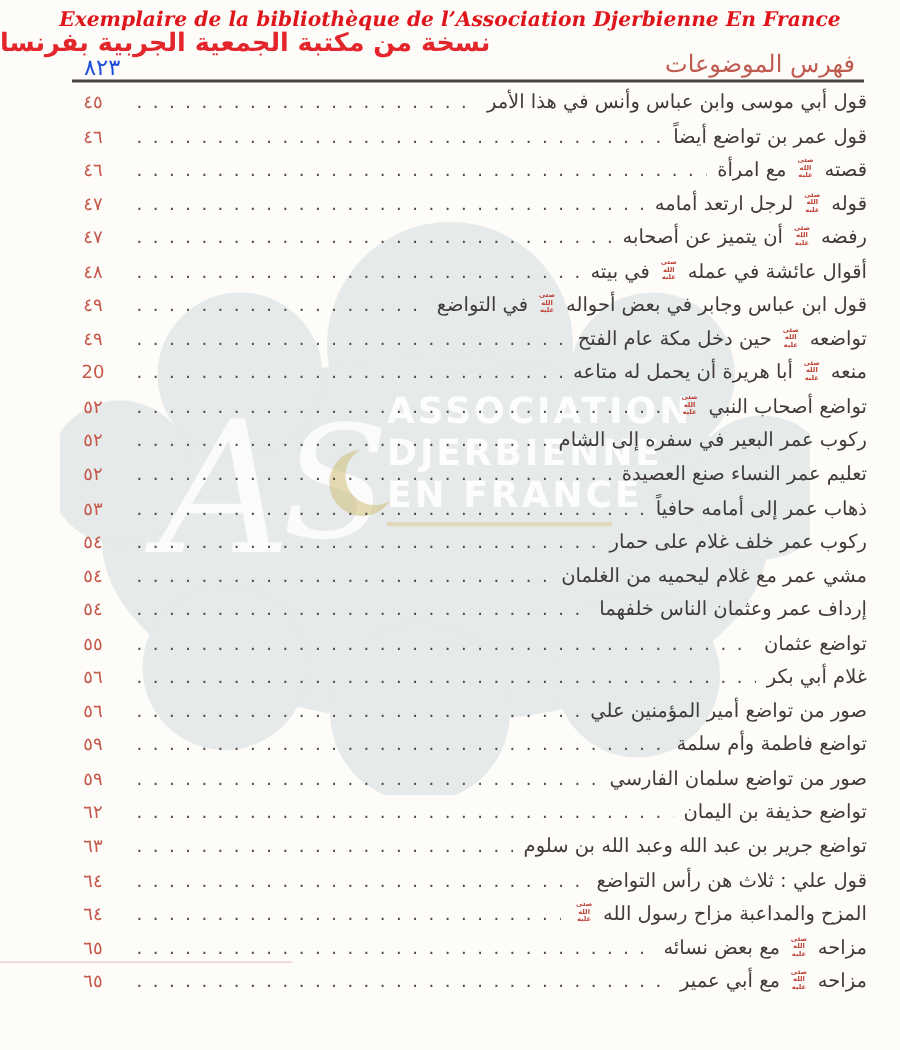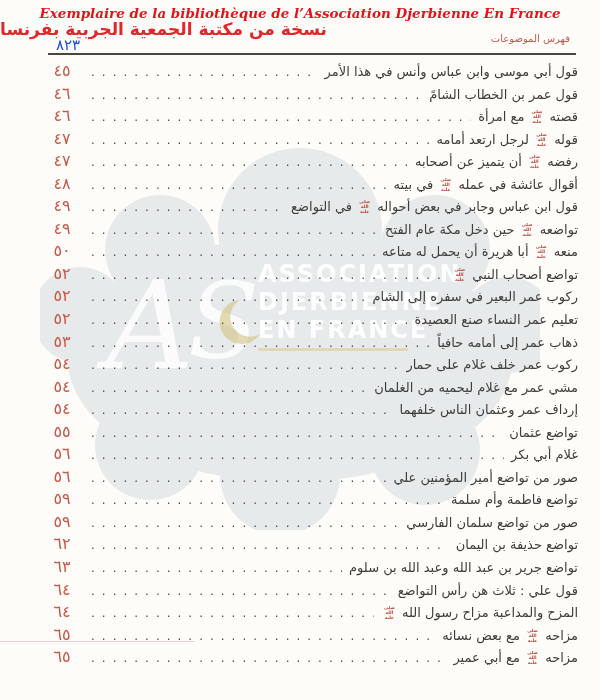--- a/index.html
+++ b/index.html
@@ -15,21 +15,21 @@
   }
   .ar-header{
     position:absolute;top:19px;left:0;right:0;text-align:left;
     font-weight:bold;font-size:17px;color:#e2262c;direction:rtl;z-index:1;
   }
   .folio{
     position:absolute;top:36px;left:56px;font-size:15px;color:#1d4ed8;
     letter-spacing:2px;z-index:1;
   }
   .sect-title{
-    position:absolute;top:33px;right:30px;font-size:10px;color:#bf5a4e;
+    position:absolute;top:33px;right:30px;font-size:16px;color:#bf5a4e;
     direction:rtl;z-index:1;text-align:right;
   }
   .rule{
     position:absolute;top:53px;left:48px;right:24px;height:0;
     border-top:2px solid #4a4542;z-index:1;
   }
   
   .toc{
     position:absolute;top:61px;left:40px;right:22px;z-index:1;
   }
@@ -39,21 +39,21 @@
   }
   .entry{
     flex:0 0 auto;white-space:nowrap;font-size:13px;color:#3f3c39;
   }
   .leader{
     flex:1 1 0;min-width:0;overflow:hidden;white-space:nowrap;
     direction:ltr;text-align:left;font-size:12px;letter-spacing:7px;
     color:#4e4a46;
   }
   .pagenum{
-    flex:0 0 44px;text-align:center;font-size:16px;color:#c5584a;
+    flex:0 0 44px;text-align:center;font-size:12px;color:#c5584a;
     direction:ltr;
   }
   
   .saw{
     display:inline-block;width:15px;height:13px;overflow:hidden;
     font-size:4.5px;line-height:1.1;font-weight:bold;color:#c0453a;
     text-align:center;vertical-align:-2px;margin:0 1px;white-space:normal;
   }
   
   .stamp{position:absolute;left:40px;top:130px;z-index:0;}
@@ -99,21 +99,21 @@
   <div class="sect-title">فهرس الموضوعات</div>
   <div class="rule"></div>
 
   <div class="toc">
       <div class="row">
         <span class="entry">قول أبي موسى وابن عباس وأنس في هذا الأمر</span>
         <span class="leader">........................................................................................................................</span>
         <span class="pagenum">٤٥</span>
       </div>
       <div class="row">
-        <span class="entry">قول عمر بن الخطاب الشامً</span>
+        <span class="entry">قول عمر بن تواضع أيضاً</span>
         <span class="leader">........................................................................................................................</span>
         <span class="pagenum">٤٦</span>
       </div>
       <div class="row">
         <span class="entry">قصته <span class="saw">صلى الله عليه وسلم</span> مع امرأة</span>
         <span class="leader">........................................................................................................................</span>
         <span class="pagenum">٤٦</span>
       </div>
       <div class="row">
         <span class="entry">قوله <span class="saw">صلى الله عليه وسلم</span> لرجل ارتعد أمامه</span>
@@ -136,21 +136,21 @@
         <span class="pagenum">٤٩</span>
       </div>
       <div class="row">
         <span class="entry">تواضعه <span class="saw">صلى الله عليه وسلم</span> حين دخل مكة عام الفتح</span>
         <span class="leader">........................................................................................................................</span>
         <span class="pagenum">٤٩</span>
       </div>
       <div class="row">
         <span class="entry">منعه <span class="saw">صلى الله عليه وسلم</span> أبا هريرة أن يحمل له متاعه</span>
         <span class="leader">........................................................................................................................</span>
-        <span class="pagenum">٥٠</span>
+        <span class="pagenum">20</span>
       </div>
       <div class="row">
         <span class="entry">تواضع أصحاب النبي <span class="saw">صلى الله عليه وسلم</span></span>
         <span class="leader">........................................................................................................................</span>
         <span class="pagenum">٥٢</span>
       </div>
       <div class="row">
         <span class="entry">ركوب عمر البعير في سفره إلى الشام</span>
         <span class="leader">........................................................................................................................</span>
         <span class="pagenum">٥٢</span>

